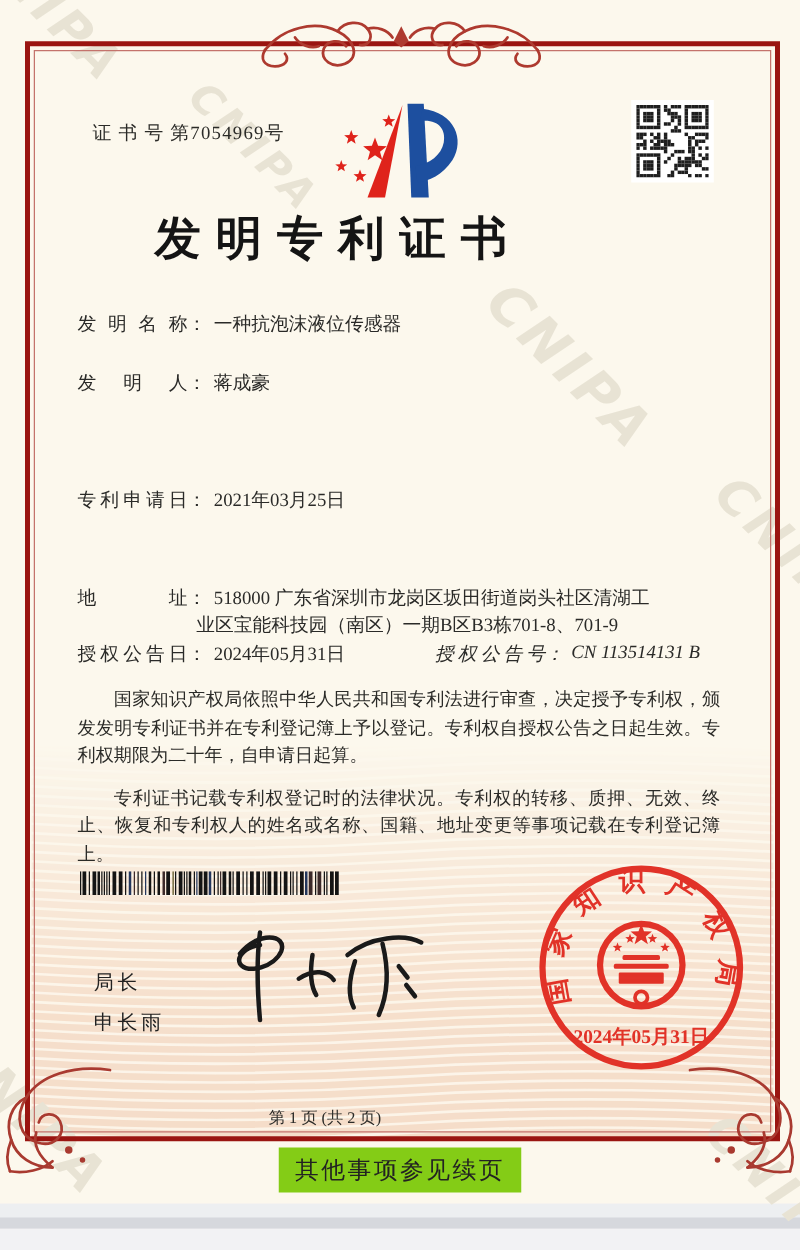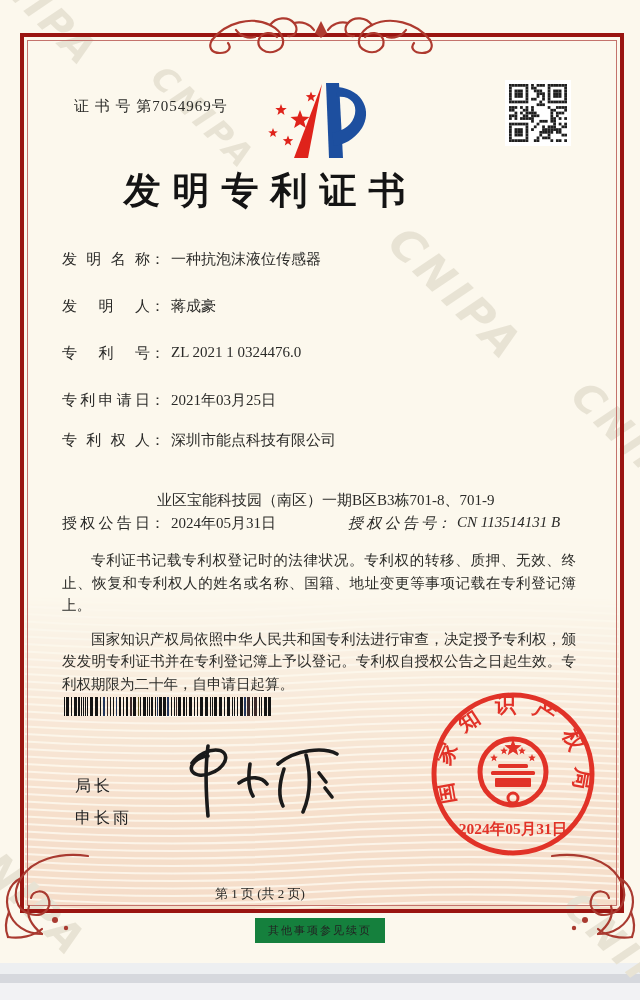--- a/index.html
+++ b/index.html
@@ -28,22 +28,22 @@
   .addr2{position:absolute;left:157px;top:491px;font-size:15px;color:#2a2a28;white-space:nowrap;}
   .frow2{position:absolute;left:348px;font-size:15px;color:#2a2a28;white-space:nowrap;}
   .paras{position:absolute;left:62px;top:549px;width:514px;font-size:14.5px;line-height:22.5px;color:#2b2b28;}
   .paras p{margin:0 0 11px 0;text-indent:2em;text-align:justify;}
   .barcode{position:absolute;left:64px;top:697px;}
   .director-title{position:absolute;left:75px;top:776px;font-size:16px;color:#222;letter-spacing:3px;text-align:center;}
   .director-name{position:absolute;left:75px;top:808px;font-size:16px;color:#222;letter-spacing:3px;}
   .signature{position:absolute;left:178px;top:736px;}
   .seal{position:absolute;left:427px;top:688px;opacity:.93;}
   .page-info{position:absolute;left:0;top:885px;width:520px;text-align:center;font-size:13px;color:#2b2b28;}
-  .footer-note{position:absolute;left:50%;transform:translateX(-50%);top:918px;background:#15803d;
-               padding:5px 13px;font-size:11px;color:#222;letter-spacing:2px;white-space:nowrap;}
+  .footer-note{position:absolute;left:50%;transform:translateX(-50%);top:918px;background:#84cc16;
+               padding:5px 13px;font-size:19px;color:#222;letter-spacing:2px;white-space:nowrap;}
   .dragon{position:absolute;left:206px;top:6px;z-index:5;}
   .flourish{position:absolute;z-index:5;}
 </style>
 </head>
 <body>
 
 <div class="stage">
 
   <div class="paper"></div>
   <div class="band1"></div>
@@ -395,40 +395,37 @@
     </svg>
 
     <div class="title">发明专利证书</div>
 
     <div class="frow" style="top:250px;">
       <span class="flabel">发明名称</span><span class="fcolon">：</span><span class="fvalue">一种抗泡沫液位传感器</span>
     </div>
     <div class="frow" style="top:297px;">
       <span class="flabel">发明人</span><span class="fcolon">：</span><span class="fvalue">蒋成豪</span>
     </div>
-    <div class="frow" style="top:344px;">
-      <span class="flabel">专利号</span><span class="fcolon">：</span><span class="fvalue">ZL 2021 1 0324476.0</span>
-    </div>
     <div class="frow" style="top:391px;font-family:Liberation Serif, serif;">
       <span class="flabel">专利申请日</span><span class="fcolon">：</span><span class="fvalue">2021年03月25日</span>
     </div>
-    <div class="frow" style="top:431px;">
-      <span class="flabel">专利权人</span><span class="fcolon">：</span><span class="fvalue">深圳市能点科技有限公司</span>
+    <div class="frow" style="top:469px;">
+      <span class="flabel">地址</span><span class="fcolon">：</span><span class="fvalue">518000 广东省深圳市龙岗区坂田街道岗头社区清湖工</span>
     </div>
     <div class="addr2">业区宝能科技园（南区）一期B区B3栋701-8、701-9</div>
     <div class="frow" style="top:514px;">
       <span class="flabel">授权公告日</span><span class="fcolon">：</span><span class="fvalue">2024年05月31日</span>
     </div>
     <div class="frow2" style="top:514px;font-style:italic;">
       <span class="flabel">授权公告号</span><span class="fcolon">：</span><span class="fvalue">CN 113514131 B</span>
     </div>
 
     <div class="paras">
+      <p>国家知识产权局依照中华人民共和国专利法进行审查，决定授予专利权，颁发发明专利证书并在专利登记簿上予以登记。专利权自授权公告之日起生效。专利权期限为二十年，自申请日起算。</p>
       <p>专利证书记载专利权登记时的法律状况。专利权的转移、质押、无效、终止、恢复和专利权人的姓名或名称、国籍、地址变更等事项记载在专利登记簿上。</p>
-      <p>国家知识产权局依照中华人民共和国专利法进行审查，决定授予专利权，颁发发明专利证书并在专利登记簿上予以登记。专利权自授权公告之日起生效。专利权期限为二十年，自申请日起算。</p>
     </div>
 
     <svg class="barcode" id="barcode" width="212" height="19">
         <rect x="0" y="0" width="1" height="19" fill="#141414"></rect>
         <rect x="2" y="0" width="3" height="19" fill="#141414"></rect>
         <rect x="7" y="0" width="1" height="19" fill="#141414"></rect>
         <rect x="10" y="0" width="3" height="19" fill="#141414"></rect>
         <rect x="14" y="0" width="2" height="19" fill="#141414"></rect>
         <rect x="17" y="0" width="1" height="19" fill="#141414"></rect>
         <rect x="19" y="0" width="1" height="19" fill="#141414"></rect>

